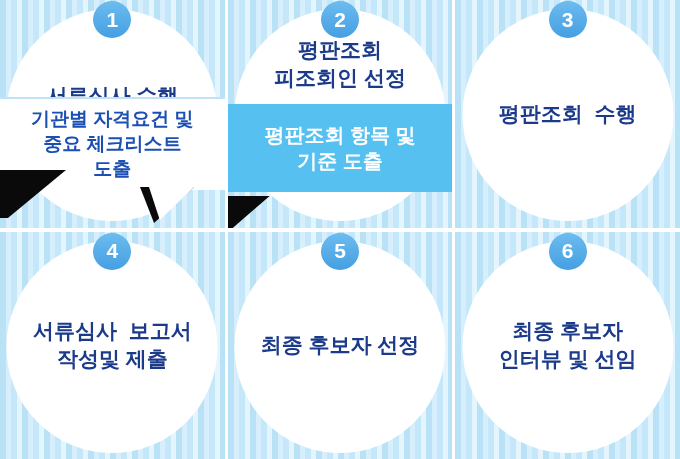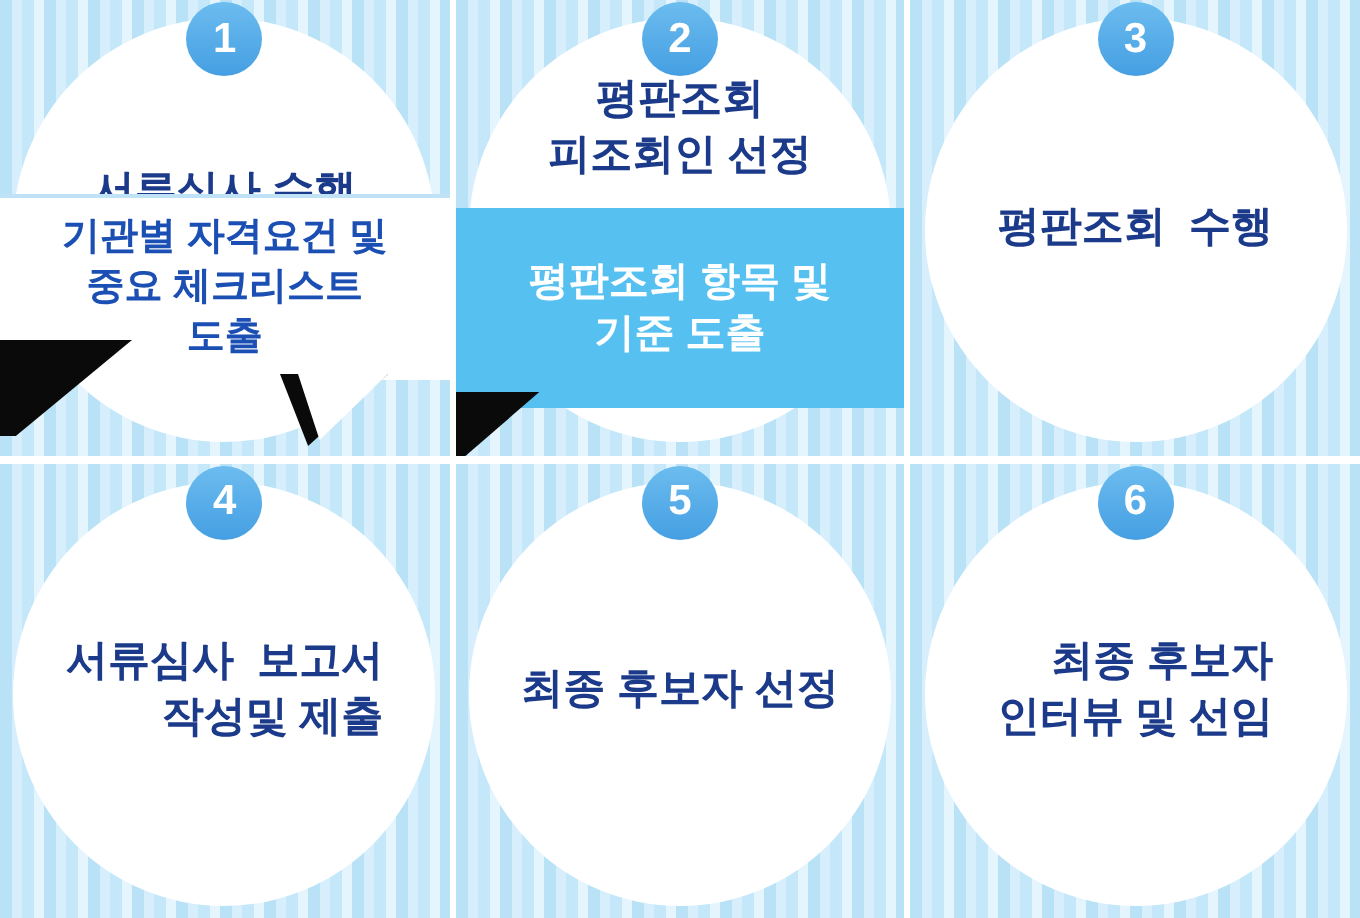--- a/index.html
+++ b/index.html
@@ -71,21 +71,20 @@
     z-index: 2;
   }
   .title-high  { top: 46px; margin-top: 36px; }
   .title-high2 { top: 36px; }
   .title-center {
     top: 0;
     bottom: 0;
     display: flex;
     align-items: center;
     justify-content: center;
-    text-align: right;
   }
 
   .callout {
     position: absolute;
     left: 0;
     right: 0;
     display: flex;
     align-items: center;
     justify-content: center;
     text-align: center;
@@ -97,21 +96,21 @@
   .callout-white {
     top: 97px;
     height: 93px;
     background: #ffffff;
     border-top: 2px solid #bfe2f6;
     color: #1b4fb3;
     font-size: 19px;
   }
   .callout-blue {
     top: 104px;
-    height: 100px;
+    height: 88px;
     background: #56c1f0;
     color: #ffffff;
     font-size: 20px;
   }
 
   .shape { position: absolute; z-index: 4; background: #0a0a0a; }
   .shadow-corner-1 {
     left: 0; top: 170px; width: 66px; height: 48px;
     clip-path: polygon(0 0, 100% 0, 12% 100%, 0 100%);
   }

